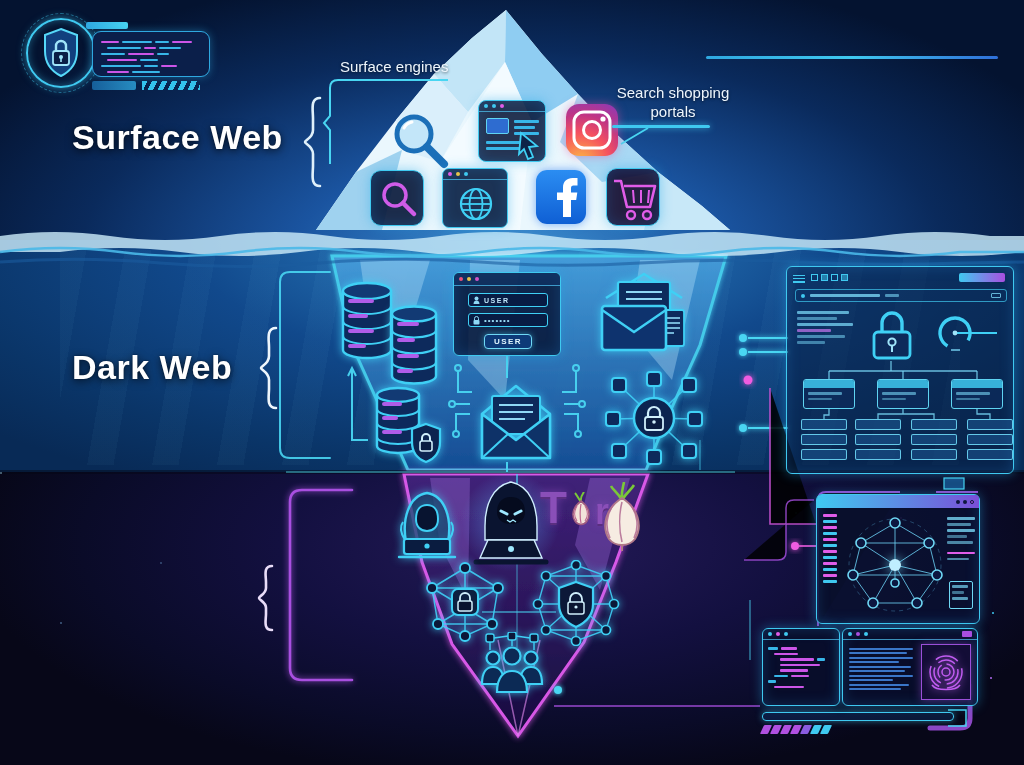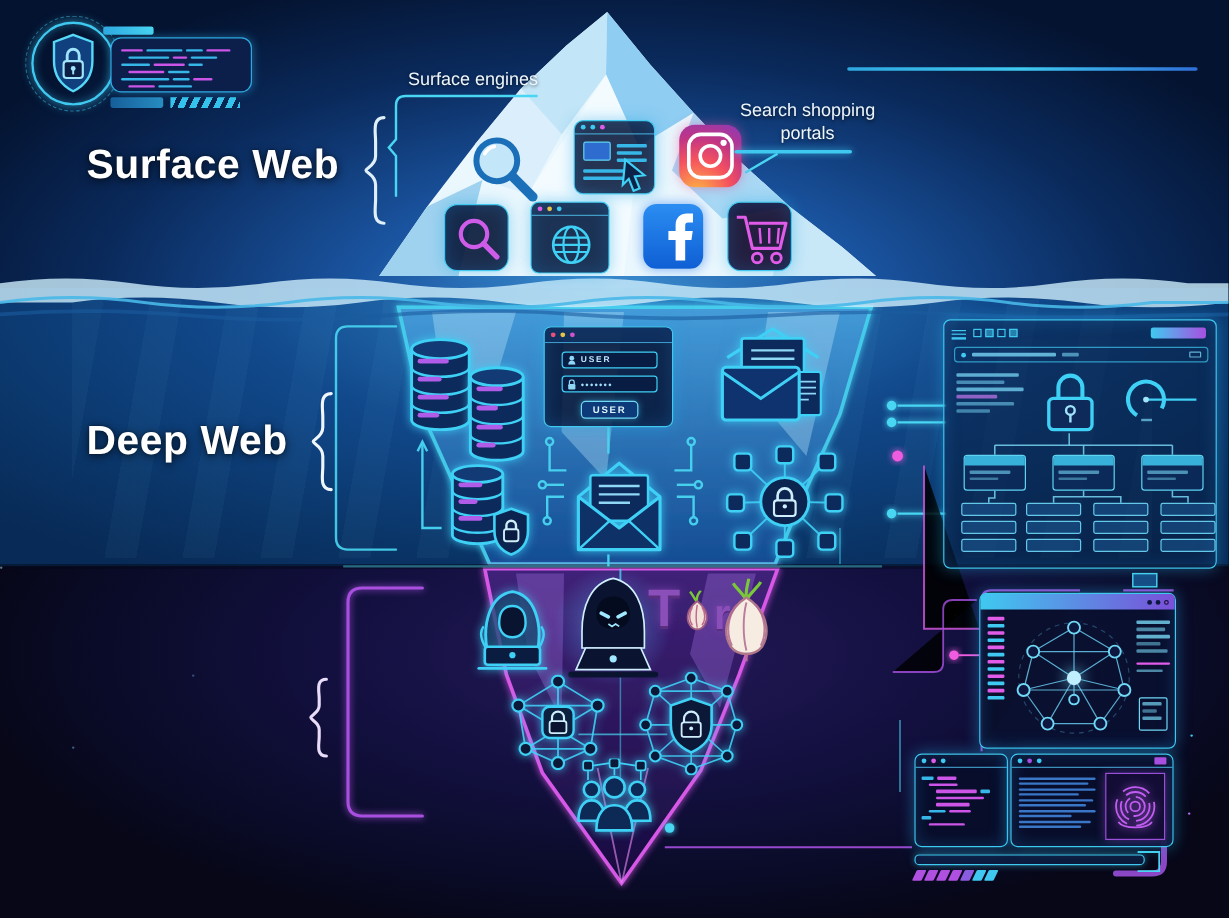--- a/index.html
+++ b/index.html
@@ -223,21 +223,21 @@
           <i class="c" style="width:28px"></i>
         </div>
     </div>
     <div class="abs" style="left:120px;top:67px;width:58px;height:9px;background:repeating-linear-gradient(115deg,#34c2ec 0 5px,transparent 5px 9px);"></div>
     <div class="abs" style="left:70px;top:67px;width:44px;height:9px;background:linear-gradient(90deg,#1a6fb0,#2fa8e0);border-radius:2px;opacity:.8;"></div>
   </div>
 
   <div class="abs top brand-rule" style="right:26px;top:56px;width:292px;"></div>
 
   <div class="abs top section-label" style="left:72px;top:118px;">Surface Web</div>
-  <div class="abs top section-label" style="left:72px;top:348px;">Deep Web</div>
+  <div class="abs top section-label" style="left:72px;top:348px;">Dark Web</div>
 
   <div class="abs top callout" style="left:340px;top:58px;">Surface engines</div>
   <div class="abs top callout" style="left:598px;top:84px;width:150px;text-align:center;line-height:1.25;">Search shopping portals</div>
   <div class="abs top cyan-rule" style="left:612px;top:125px;width:98px;"></div>
 
   <svg class="abs lay" style="left:390px;top:110px;" width="64" height="64" viewBox="0 0 64 64">
     <circle cx="24" cy="24" r="17" fill="rgba(190,228,248,.85)" stroke="#1b6fb8" stroke-width="5"></circle>
     <path d="M14,18 A12,12 0 0 1 22,12" stroke="#fff" stroke-width="3" fill="none" stroke-linecap="round"></path>
     <line x1="37" y1="37" x2="54" y2="54" stroke="#1b6fb8" stroke-width="8" stroke-linecap="round"></line>
   </svg>

